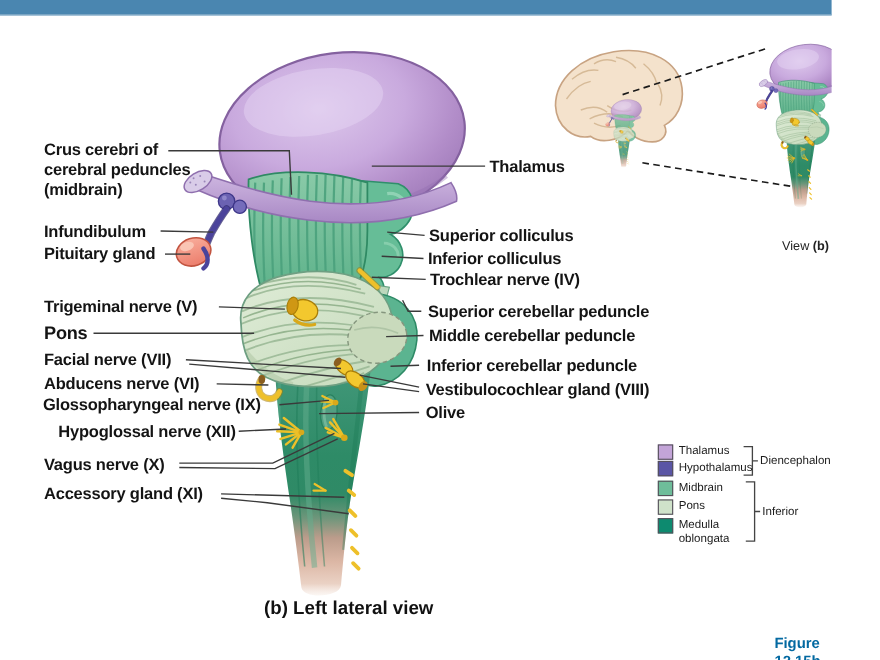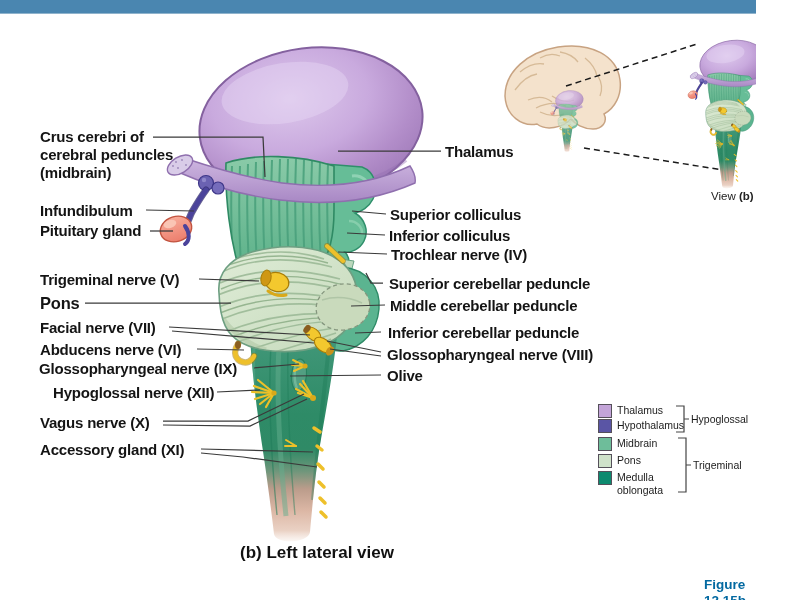--- a/index.html
+++ b/index.html
@@ -6,21 +6,21 @@
   #stage{position:relative;width:756px;height:600px;background:#fff;overflow:hidden;
          font-family:"Liberation Sans","DejaVu Sans",sans-serif;}
   #topbar{position:absolute;left:0;top:0;width:800px;height:13px;background:#4a86b0;
           border-bottom:1px solid #8fb3cc;}
   svg{position:absolute;left:0;top:0;}
   .lbl{position:absolute;font:700 15px/18px "Liberation Sans","DejaVu Sans",sans-serif;
        color:#141414;letter-spacing:-0.2px;white-space:pre-line;}
   .lbl.pons{font-size:16.5px;font-weight:800;}
   .caption{position:absolute;font:800 17px/20px "Liberation Sans","DejaVu Sans",sans-serif;color:#111;}
   .fignum{position:absolute;font:700 13.5px/16px "Liberation Sans","DejaVu Sans",sans-serif;color:#0369a1;}
-  .viewb{position:absolute;font:400 11.5px/14px "Liberation Sans","DejaVu Sans",sans-serif;color:#222;}
+  .viewb{position:absolute;font:400 11.5px/14px "Liberation Sans","DejaVu Sans",sans-serif;color:#222;margin-top:28px;}
   .viewb b{font-weight:700;}
   .legend-row{position:absolute;display:flex;align-items:flex-start;}
   .swatch{width:12px;height:12px;border:1px solid #55505a;margin-right:5px;flex:none;}
   .legend-label{font:400 10.5px/12.5px "Liberation Sans","DejaVu Sans",sans-serif;color:#1b1b1b;
                 max-width:60px;}
   .group-label{position:absolute;font:400 10.5px/12px "Liberation Sans","DejaVu Sans",sans-serif;color:#1b1b1b;}
 </style>
 </head>
 <body>
 
@@ -319,21 +319,21 @@
   <div class="lbl" style="left:40px;top:414px">Vagus nerve (X)</div>
   <div class="lbl" style="left:40px;top:441px">Accessory gland (XI)</div>
 
   <div class="lbl" style="left:445px;top:143px">Thalamus</div>
   <div class="lbl" style="left:390px;top:206px">Superior colliculus</div>
   <div class="lbl" style="left:389px;top:227px">Inferior colliculus</div>
   <div class="lbl" style="left:389px;top:275px">Superior cerebellar peduncle</div>
   <div class="lbl" style="left:391px;top:246px">Trochlear nerve (IV)</div>
   <div class="lbl" style="left:390px;top:297px">Middle cerebellar peduncle</div>
   <div class="lbl" style="left:388px;top:324px">Inferior cerebellar peduncle</div>
-  <div class="lbl" style="left:387px;top:346px">Glossopharyngeal nerve (VIII)</div>
+  <div class="lbl" style="left:387px;top:346px">Vestibulocochlear gland (VIII)</div>
   <div class="lbl" style="left:387px;top:367px">Olive</div>
 
   <div class="viewb" style="left:711px;top:189px"><span>View </span><b>(b)</b></div>
 
   <div>
     <div class="legend-row" style="left:598px;top:404px">
       <span class="swatch" style="background: rgb(195, 164, 216);"></span>
       <span class="legend-label">Thalamus</span>
     </div>
     <div class="legend-row" style="left:598px;top:419px">
@@ -345,19 +345,19 @@
       <span class="legend-label">Midbrain</span>
     </div>
     <div class="legend-row" style="left:598px;top:454px">
       <span class="swatch" style="background: rgb(207, 226, 202);"></span>
       <span class="legend-label">Pons</span>
     </div>
     <div class="legend-row" style="left:598px;top:471px">
       <span class="swatch" style="background: rgb(13, 138, 111);"></span>
       <span class="legend-label">Medulla oblongata</span>
     </div>
-    <div class="group-label" style="left:691px;top:413px">Hypoglossal</div>
-    <div class="group-label" style="left:693px;top:459px">Trigeminal</div>
+    <div class="group-label" style="left:691px;top:413px">Diencephalon</div>
+    <div class="group-label" style="left:693px;top:459px">Inferior</div>
   </div>
 
   <div class="caption" style="left:240px;top:543px">(b) Left lateral view</div>
   <div class="fignum" style="left:704px;top:577px">Figure 12.15b</div>
 </div>
 
 </body></html>

